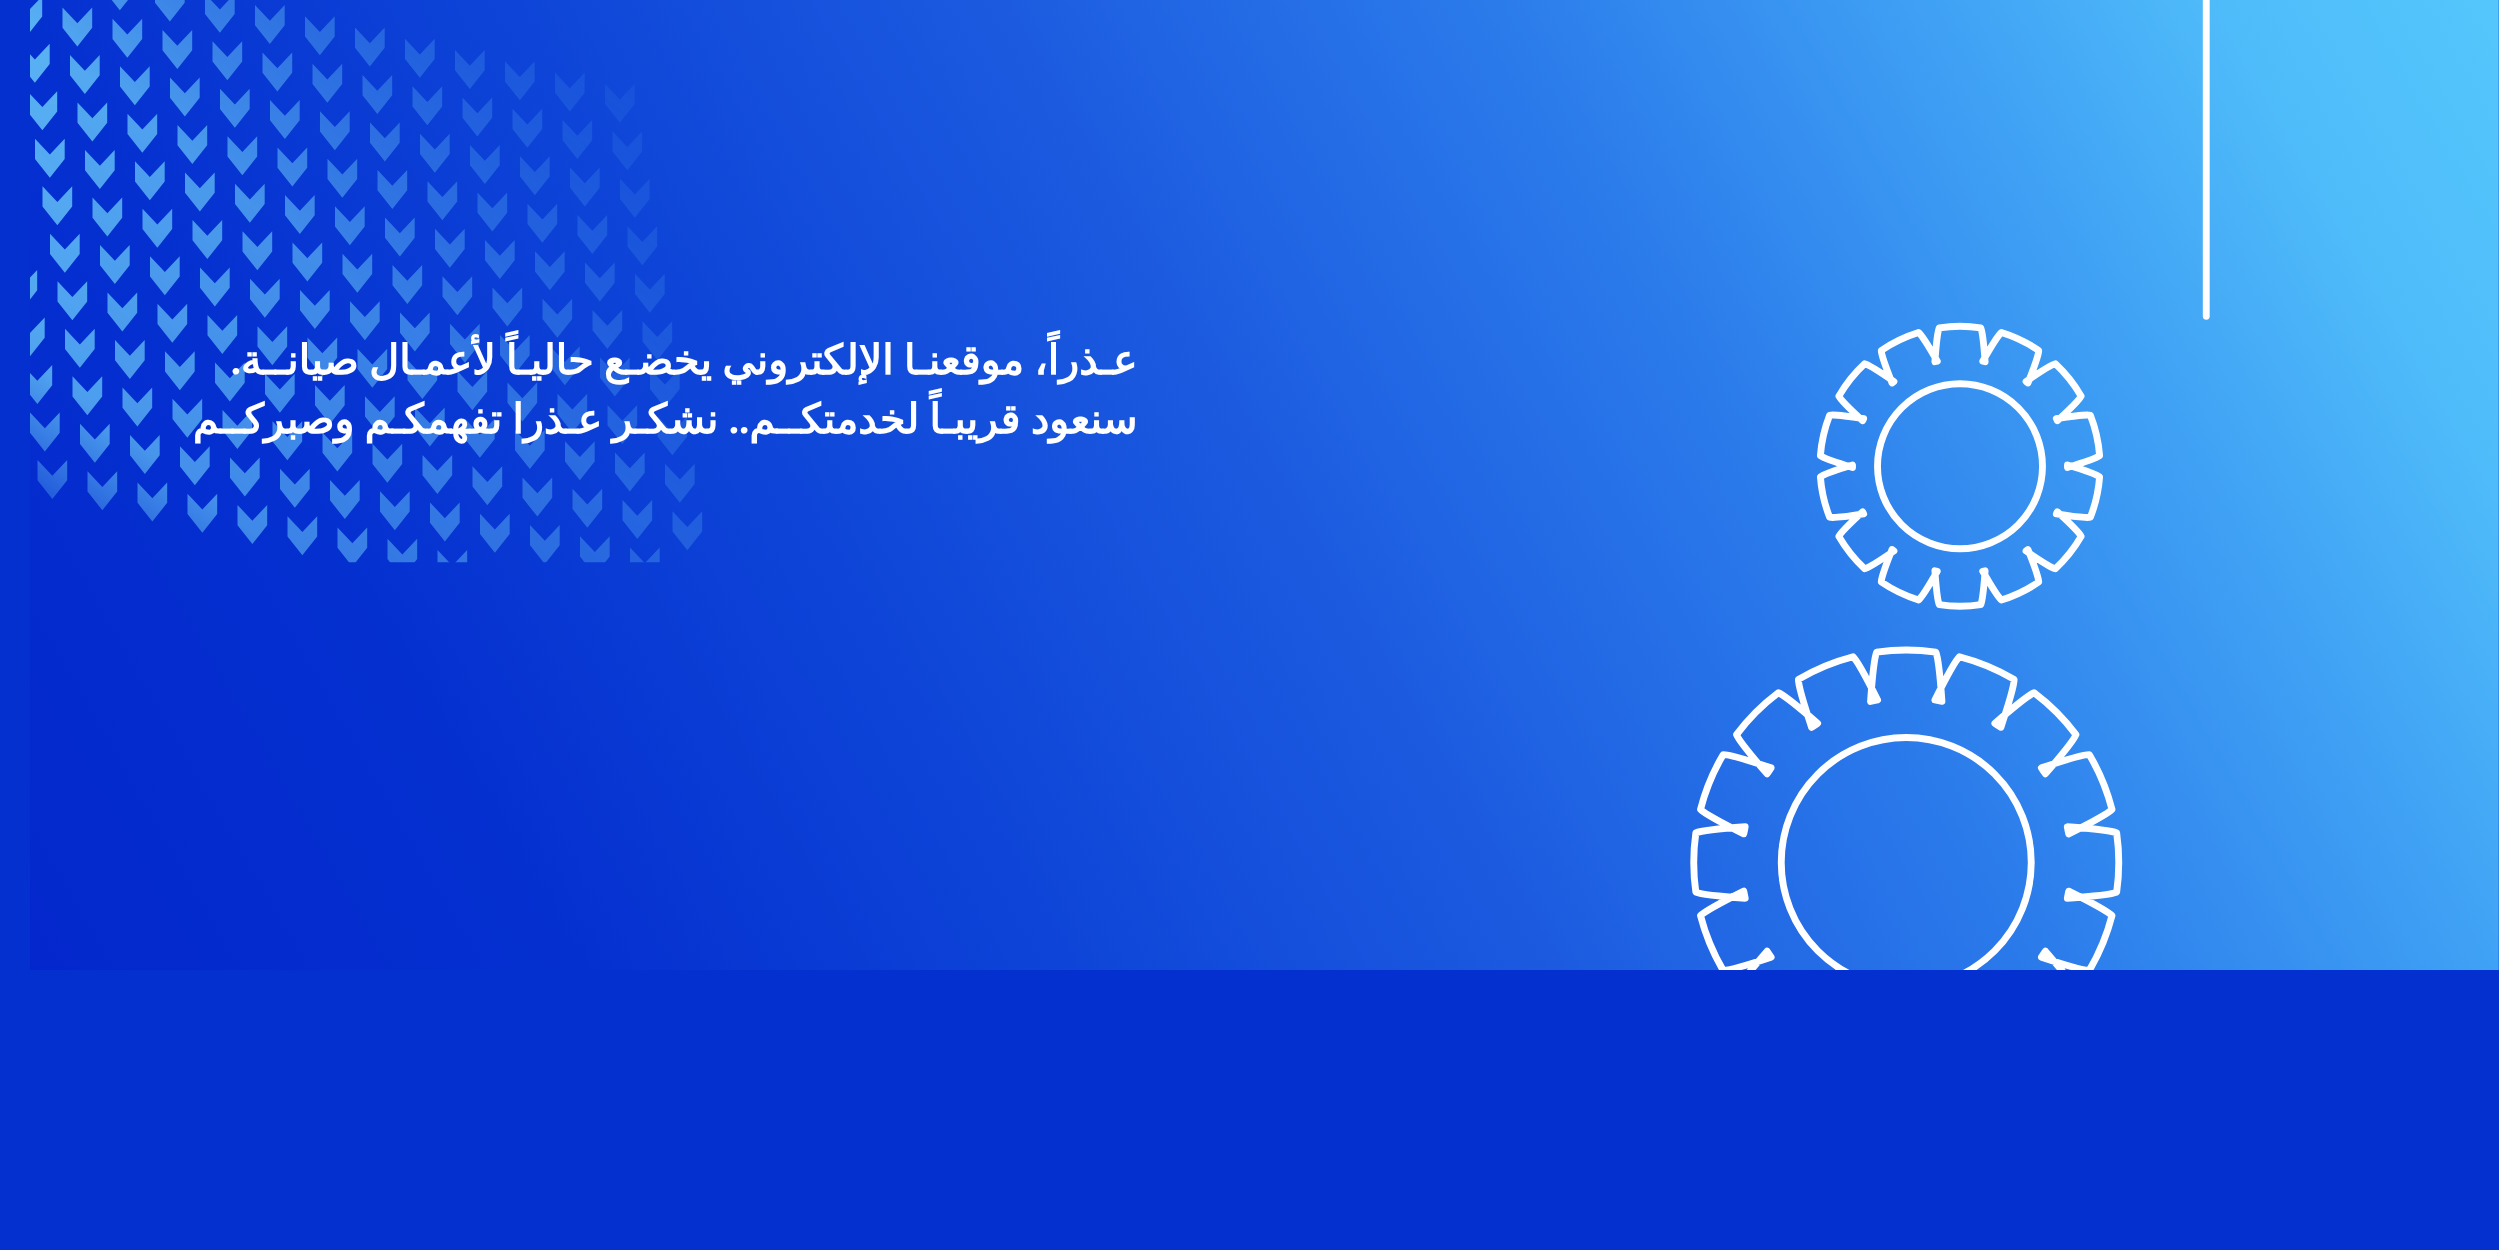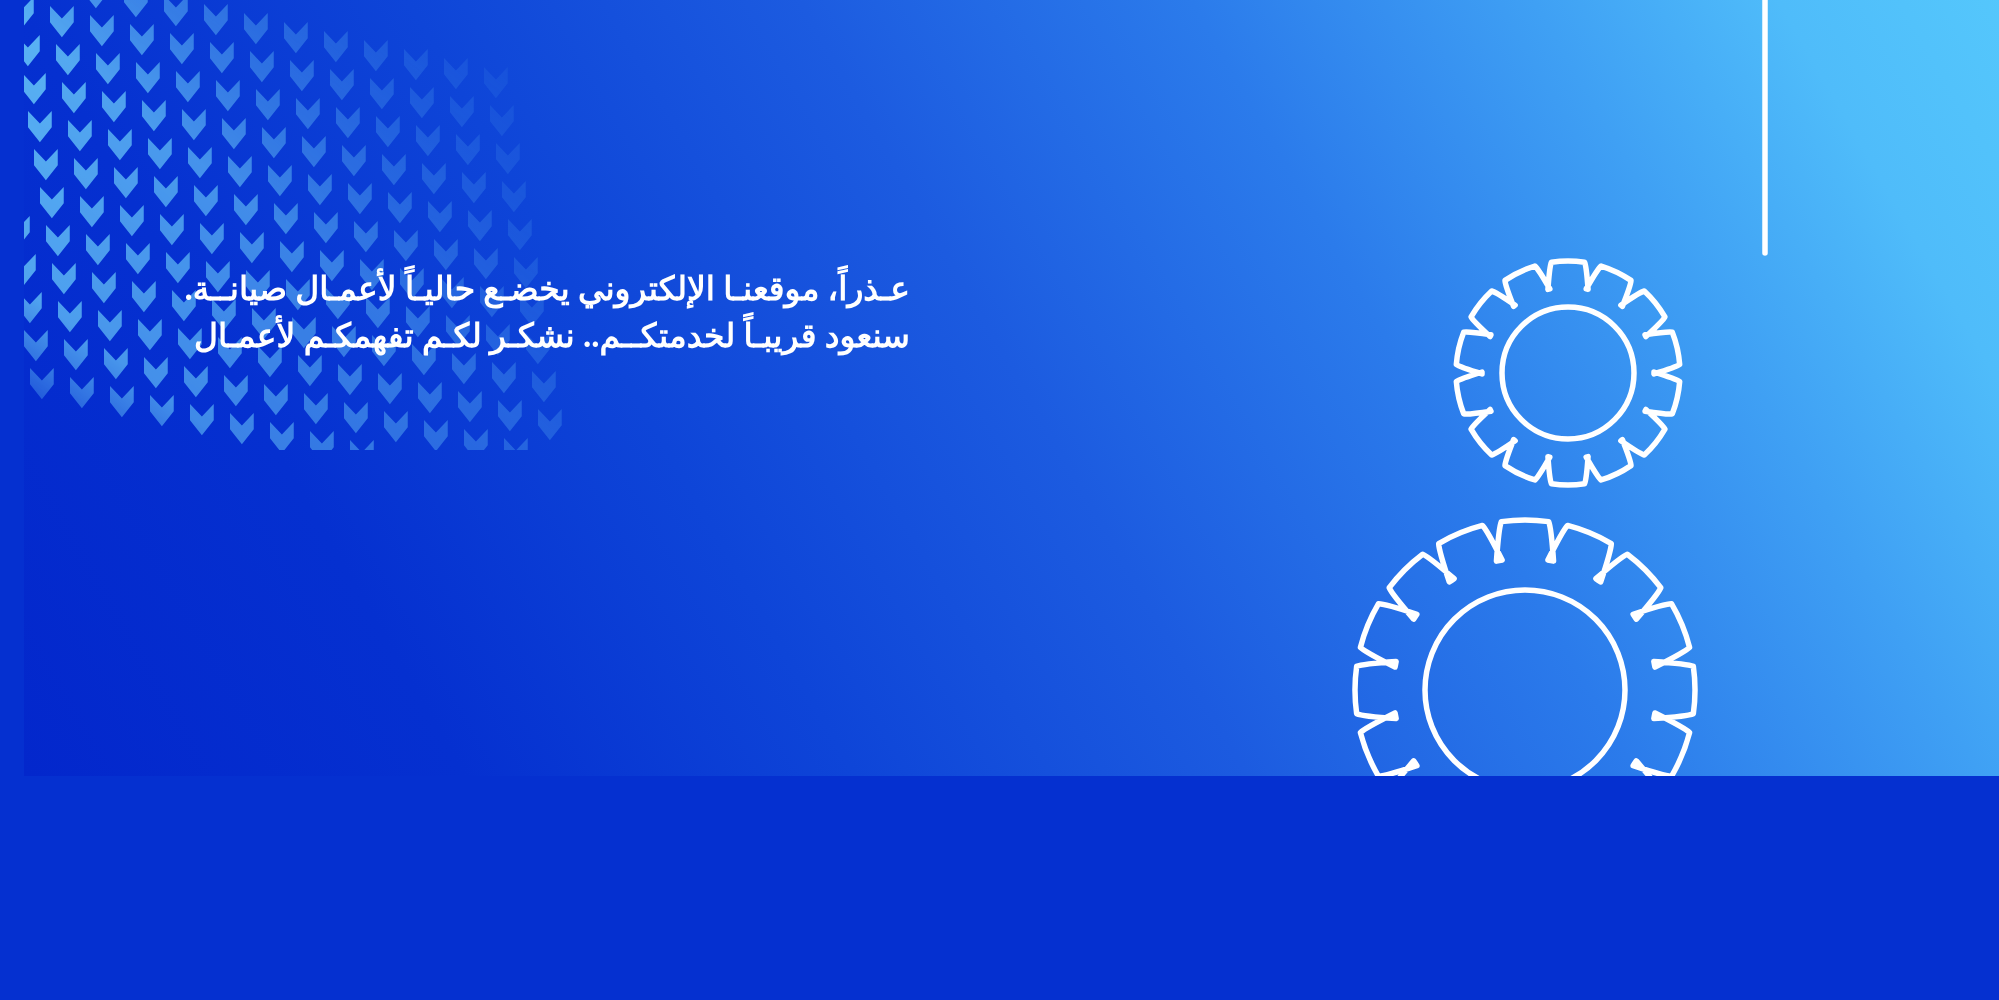--- a/index.html
+++ b/index.html
@@ -280,19 +280,19 @@
       <path id="gear-large" d="M1478.34,521.65A170,170 0 0 1 1525.66,521.65Q1528.15,527.19 1530.57,561.13A132,132 0 0 1 1524.92,560.01Q1540.15,529.57 1544.56,525.41L1544.56,525.41A170,170 0 0 1 1588.28,543.52Q1588.47,549.59 1577.71,581.87A132,132 0 0 1 1572.92,578.67Q1598.63,556.38 1604.31,554.23L1604.31,554.23A170,170 0 0 1 1637.77,587.69Q1635.62,593.37 1613.33,619.08A132,132 0 0 1 1610.13,614.29Q1642.41,603.53 1648.48,603.72L1648.48,603.72A170,170 0 0 1 1666.59,647.44Q1662.43,651.85 1631.99,667.08A132,132 0 0 1 1630.87,661.43Q1664.81,663.85 1670.35,666.34L1670.35,666.34A170,170 0 0 1 1670.35,713.66Q1664.81,716.15 1630.87,718.57A132,132 0 0 1 1631.99,712.92Q1662.43,728.15 1666.59,732.56L1666.59,732.56A170,170 0 0 1 1648.48,776.28Q1642.41,776.47 1610.13,765.71A132,132 0 0 1 1613.33,760.92Q1635.62,786.63 1637.77,792.31L1637.77,792.31A170,170 0 0 1 1604.31,825.77Q1598.63,823.62 1572.92,801.33A132,132 0 0 1 1577.71,798.13Q1588.47,830.41 1588.28,836.48L1588.28,836.48A170,170 0 0 1 1544.56,854.59Q1540.15,850.43 1524.92,819.99A132,132 0 0 1 1530.57,818.87Q1528.15,852.81 1525.66,858.35L1525.66,858.35A170,170 0 0 1 1478.34,858.35Q1475.85,852.81 1473.43,818.87A132,132 0 0 1 1479.08,819.99Q1463.85,850.43 1459.44,854.59L1459.44,854.59A170,170 0 0 1 1415.72,836.48Q1415.53,830.41 1426.29,798.13A132,132 0 0 1 1431.08,801.33Q1405.37,823.62 1399.69,825.77L1399.69,825.77A170,170 0 0 1 1366.23,792.31Q1368.38,786.63 1390.67,760.92A132,132 0 0 1 1393.87,765.71Q1361.59,776.47 1355.52,776.28L1355.52,776.28A170,170 0 0 1 1337.41,732.56Q1341.57,728.15 1372.01,712.92A132,132 0 0 1 1373.13,718.57Q1339.19,716.15 1333.65,713.66L1333.65,713.66A170,170 0 0 1 1333.65,666.34Q1339.19,663.85 1373.13,661.43A132,132 0 0 1 1372.01,667.08Q1341.57,651.85 1337.41,647.44L1337.41,647.44A170,170 0 0 1 1355.52,603.72Q1361.59,603.53 1393.87,614.29A132,132 0 0 1 1390.67,619.08Q1368.38,593.37 1366.23,587.69L1366.23,587.69A170,170 0 0 1 1399.69,554.23Q1405.37,556.38 1431.08,578.67A132,132 0 0 1 1426.29,581.87Q1415.53,549.59 1415.72,543.52L1415.72,543.52A170,170 0 0 1 1459.44,525.41Q1463.85,529.57 1479.08,560.01A132,132 0 0 1 1473.43,561.13Q1475.85,527.19 1478.34,521.65Z"></path>
       <circle cx="1502" cy="690" r="100"></circle>
       <path id="line-bottom" d="M1548 840 L1548 1006"></path>
     </g>
   </svg>
 
   <div id="message-block">
 
     <div class="ar-block">
       <div class="ar-line">عـذراً، موقعنـا الإلكتروني يخضـع حاليـاً لأعمـال صيانــة.</div>
-      <div class="ar-line">سنعود قريبـاً لخدمتكــم.. نشكـر لكـم تفهمكـم لأعمـال</div>
+      <div class="ar-line">سنعود قريبـاً لخدمتكــم.. نشكـر عـذرا تفهمكـم وصبركــم</div>
     </div>
 
 
   </div>
 
 </div>
 
 </body></html>

